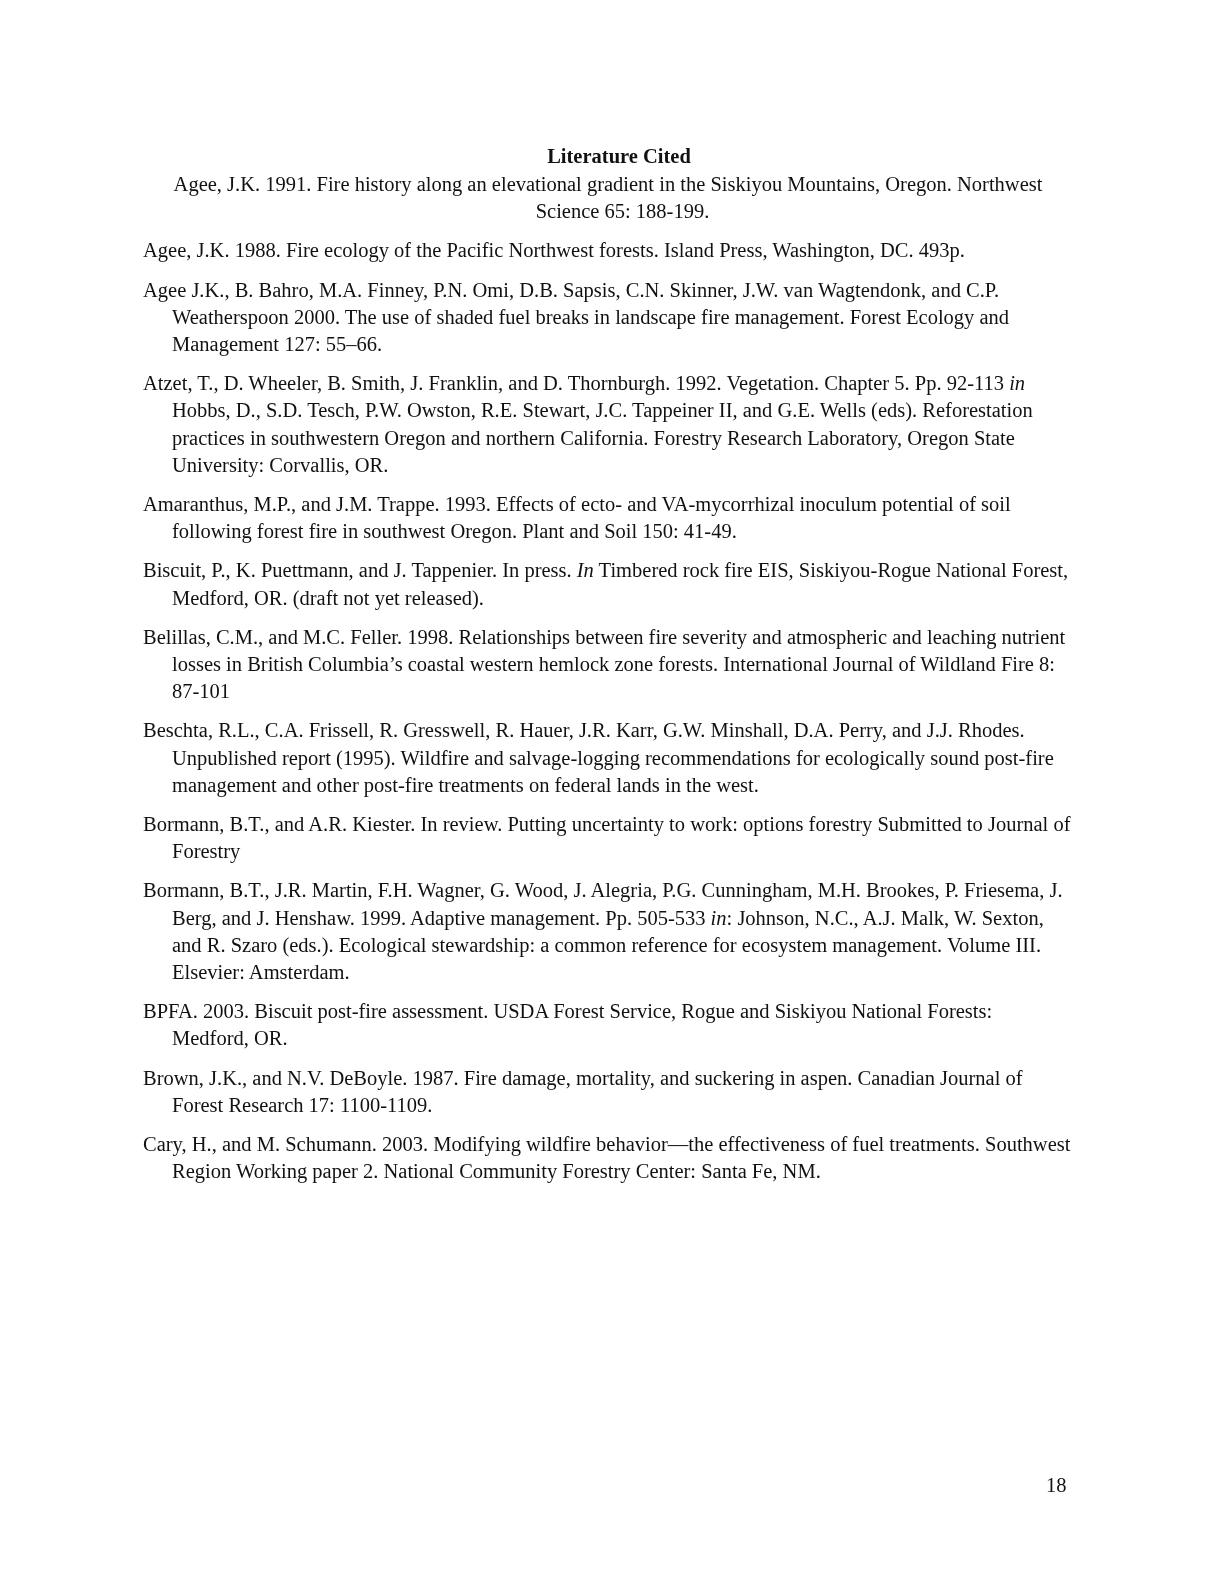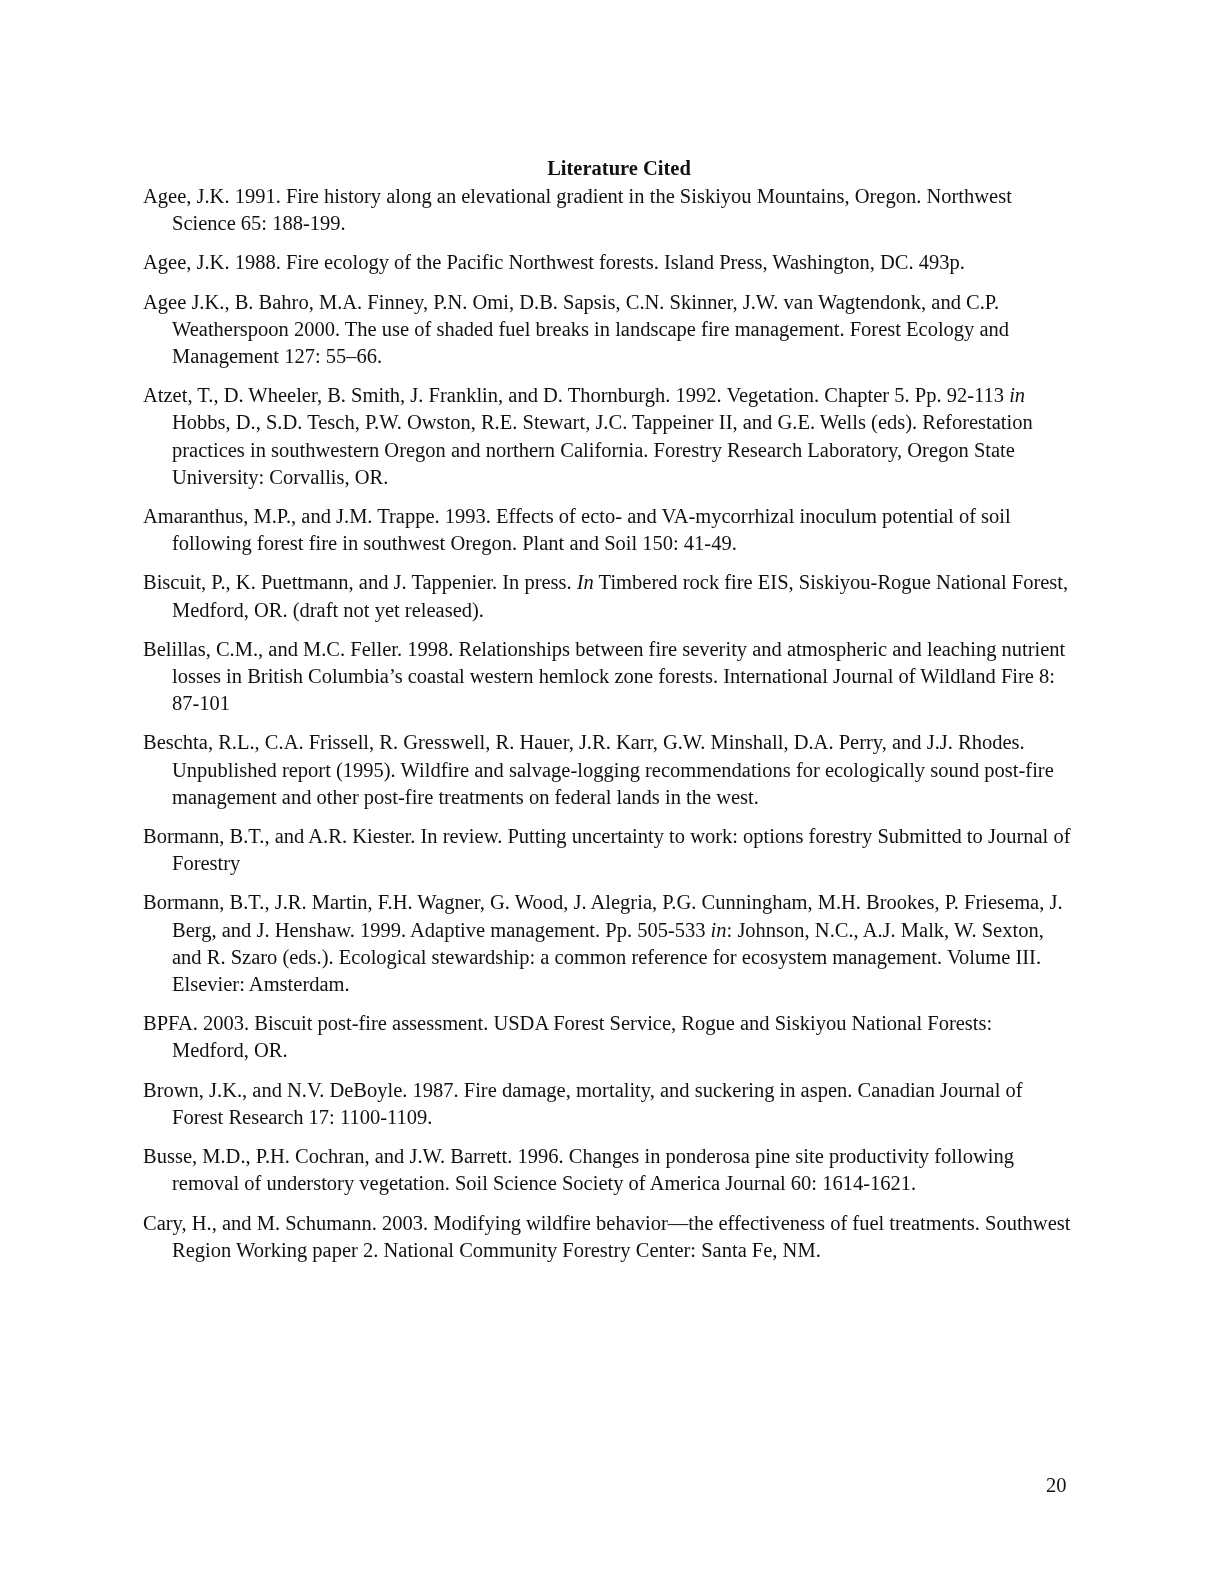--- a/index.html
+++ b/index.html
@@ -19,32 +19,32 @@
       position: absolute;
       left: 143px;
       top: 143px;
       width: 930px;
     }
     .title {
       text-align: center;
       font-weight: bold;
       font-size: 20.5px;
       line-height: 27px;
-      margin: 12px 0 0 0;
+      margin: 0 0 0 0;
       padding-left: 22px;
       font-family: Liberation Serif, serif;
     }
     .ref {
       font-size: 20.5px;
       line-height: 27.2px;
       padding-left: 29px;
       text-indent: -29px;
       margin: 0 0 12px 0;
     }
-    .ref:first-of-type { margin-top: 0; }
+    .ref:first-of-type { margin-top: 0; text-align: center; }
     .ref em { }
     .refs { margin-top: 1px; }
     .page-number {
       position: absolute;
       left: 1046px;
       top: 1473px;
       font-size: 20.5px;
       line-height: 24px;
     }
   </style>
@@ -59,17 +59,16 @@
       <p class="ref"><span>Agee J.K., B. Bahro, M.A. Finney, P.N. Omi, D.B. Sapsis, C.N. Skinner, J.W. van Wagtendonk, and C.P. Weatherspoon 2000. The use of shaded fuel breaks in landscape fire management. Forest Ecology and Management 127: 55–66.</span></p>
       <p class="ref"><span>Atzet, T., D. Wheeler, B. Smith, J. Franklin, and D. Thornburgh. 1992. Vegetation.  Chapter 5. Pp. 92-113 </span><em>in</em><span> Hobbs, D., S.D. Tesch, P.W. Owston, R.E. Stewart, J.C. Tappeiner II, and G.E. Wells (eds).  Reforestation practices in southwestern Oregon and northern California. Forestry Research Laboratory, Oregon State University: Corvallis, OR.</span></p>
       <p class="ref"><span>Amaranthus, M.P., and J.M. Trappe. 1993. Effects of ecto- and VA-mycorrhizal inoculum potential of soil following forest fire in southwest Oregon. Plant and Soil 150: 41-49.</span></p>
       <p class="ref"><span>Biscuit, P., K. Puettmann, and J. Tappenier.  In press.  </span><em>In</em><span> Timbered rock fire EIS, Siskiyou-Rogue National Forest, Medford, OR. (draft not yet released).</span></p>
       <p class="ref"><span>Belillas, C.M., and M.C. Feller. 1998. Relationships between fire severity and atmospheric and leaching nutrient losses in British Columbia’s coastal western hemlock zone forests. International Journal of Wildland Fire 8: 87-101</span></p>
       <p class="ref"><span>Beschta, R.L., C.A. Frissell, R. Gresswell, R. Hauer, J.R. Karr, G.W. Minshall, D.A. Perry, and J.J. Rhodes.  Unpublished report (1995).  Wildfire and salvage-logging recommendations for ecologically sound post-fire management and other post-fire treatments on federal lands in the west.</span></p>
       <p class="ref"><span>Bormann, B.T., and A.R. Kiester.  In review.  Putting uncertainty to work: options forestry Submitted to Journal of Forestry</span></p>
       <p class="ref"><span>Bormann, B.T., J.R. Martin, F.H. Wagner, G. Wood, J. Alegria, P.G. Cunningham, M.H. Brookes, P. Friesema, J. Berg, and J. Henshaw.  1999.  Adaptive management. Pp. 505-533 </span><em>in</em><span>: Johnson, N.C., A.J. Malk, W. Sexton, and R. Szaro (eds.). Ecological stewardship: a common reference for ecosystem management.  Volume III. Elsevier: Amsterdam.</span></p>
       <p class="ref"><span>BPFA. 2003.  Biscuit post-fire assessment.  USDA Forest Service, Rogue and Siskiyou National Forests: Medford, OR.</span></p>
       <p class="ref"><span>Brown, J.K., and N.V. DeBoyle. 1987. Fire damage, mortality, and suckering in aspen. Canadian Journal of Forest Research 17: 1100-1109.</span></p>
-      <p class="ref"><span>Busse, M.D., P.H. Cochran, and J.W. Barrett. 1996. Changes in ponderosa pine site productivity following removal of understory vegetation. Soil Science Society of America Journal 60: 1614-1621.</span></p>
       <p class="ref"><span>Cary, H., and M. Schumann.  2003.  Modifying wildfire behavior—the effectiveness of fuel treatments.  Southwest Region Working paper 2.  National Community Forestry Center: Santa Fe, NM.</span></p>
     </div>
 </div>
-<div class="page-number">20</div>
+<div class="page-number">18</div>
 
 </body></html>

